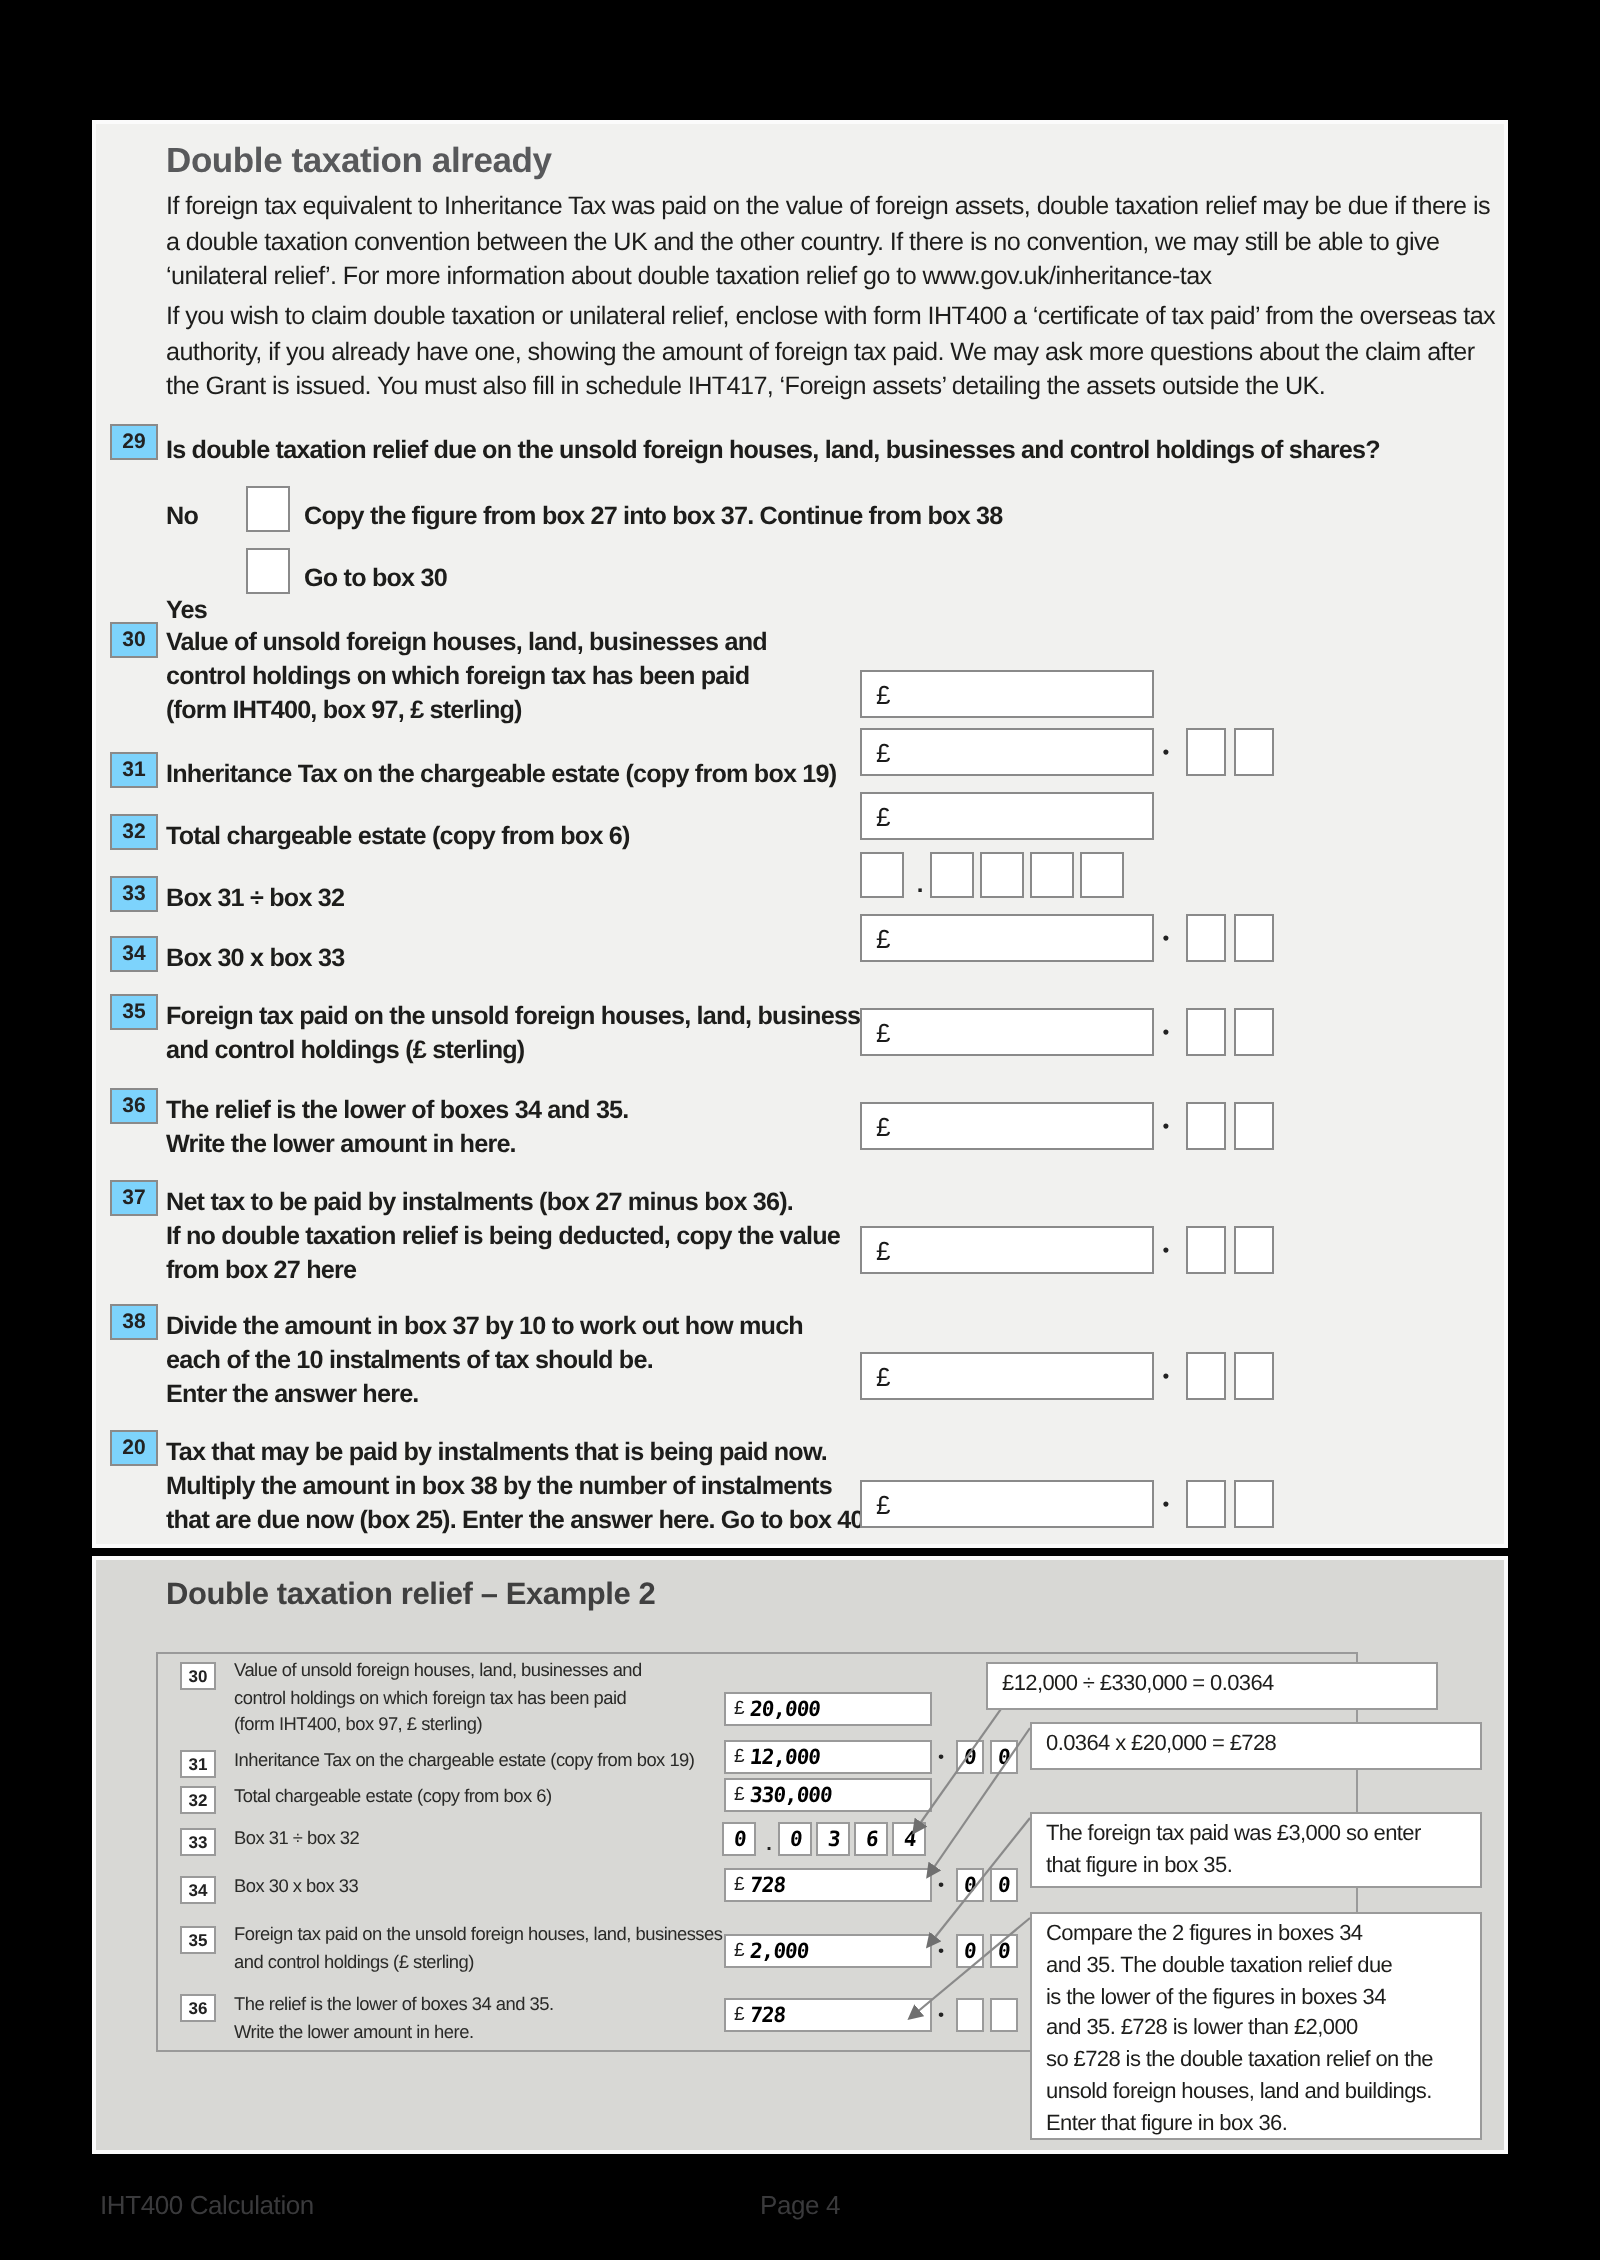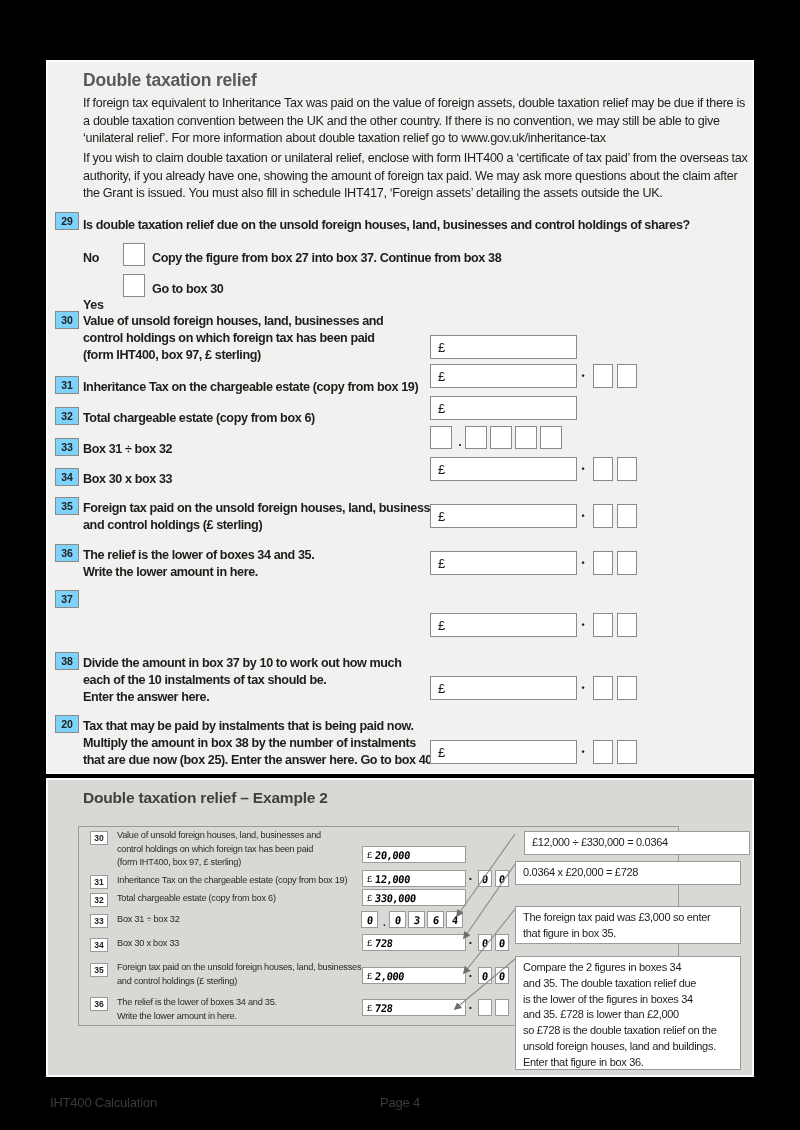--- a/index.html
+++ b/index.html
@@ -69,21 +69,21 @@
   }
   .arrows { position:absolute; left:0; top:0; z-index:2; pointer-events:none; }
 
   .footer-text { position:absolute; font-size:13px; color:#3a3a3c; letter-spacing:-0.2px; }
 </style>
 </head>
 <body>
 
 <div id="main-section" class="paper">
 
-  <div class="abs section-title" style="left:35px; top:8px;">Double taxation relief</div>
+  <div class="abs section-title" style="left:35px; top:8px;">Double taxation already</div>
   <div class="abs para" style="left:35px; top:33px;">If foreign tax equivalent to Inheritance Tax was paid on the value of foreign assets, double taxation relief may be due if there is a double taxation convention between the UK and the other country. If there is no convention, we may still be able to give ‘unilateral relief’. For more information about double taxation relief go to www.gov.uk/inheritance-tax</div>
   <div class="abs para" style="left:35px; top:88px;">If you wish to claim double taxation or unilateral relief, enclose with form IHT400 a ‘certificate of tax paid’ from the overseas tax authority, if you already have one, showing the amount of foreign tax paid. We may ask more questions about the claim after the Grant is issued. You must also fill in schedule IHT417, ‘Foreign assets’ detailing the assets outside the UK.</div>
 
   <div class="abs badge" style="left:7px; top:150px;">29</div>
   <div class="abs m-label" style="left:35px; top:155px;">Is double taxation relief due on the unsold foreign houses, land, businesses and control holdings of shares?</div>
   <div class="abs m-label" style="left:35px; top:188px;">No</div>
   <div class="abs checkbox" style="left:75px; top:181px;"></div>
   <div class="abs m-label" style="left:104px; top:188px;">Copy the figure from box 27 into box 37. Continue from box 38</div>
   <div class="abs m-label" style="left:35px; top:235px;">Yes</div>
   <div class="abs checkbox" style="left:75px; top:212px;"></div>
@@ -158,20 +158,23 @@
   <div class="abs fieldgroup" style="left:382px; top:489px;">
     <div class="m-pound-field">
         <span class="pound">£</span>
       </div>
     <span class="m-dot">•</span>
     <div class="m-pence"></div>
     <div class="m-pence"></div>
   </div>
 
   <div class="abs badge" style="left:7px; top:528px;">37</div>
+  <div class="abs m-label" style="left:35px; top:531px;">Net tax to be paid by instalments (box 27 minus box 36).
+If no double taxation relief is being deducted, copy the value
+from box 27 here</div>
   <div class="abs fieldgroup" style="left:382px; top:551px;">
     <div class="m-pound-field">
         <span class="pound">£</span>
       </div>
     <span class="m-dot">•</span>
     <div class="m-pence"></div>
     <div class="m-pence"></div>
   </div>
 
   <div class="abs badge" style="left:7px; top:590px;">38</div>
@@ -318,21 +321,21 @@
     </div>
     <span class="e-dot">•</span>
     <div class="e-pence">
         <span class="hand"></span>
       </div>
     <div class="e-pence">
         <span class="hand"></span>
       </div>
   </div>
 
-  <div class="abs callout" style="left:476px; top:51px; height:24px;">£12,000 ÷ £330,000 = 0.0364</div>
+  <div class="abs callout" style="left:445px; top:51px; height:24px;">£12,000 ÷ £330,000 = 0.0364</div>
   <div class="abs callout" style="left:467px; top:81px; height:24px;">0.0364 x £20,000 = £728</div>
   <div class="abs callout" style="left:467px; top:126px; height:38px;">The foreign tax paid was £3,000 so enter
 that figure in box 35.</div>
   <div class="abs callout" style="left:467px; top:176px; height:114px;">Compare the 2 figures in boxes 34
 and 35. The double taxation relief due
 is the lower of the figures in boxes 34
 and 35. £728 is lower than £2,000
 so £728 is the double taxation relief on the
 unsold foreign houses, land and buildings.
 Enter that figure in box 36.</div>

